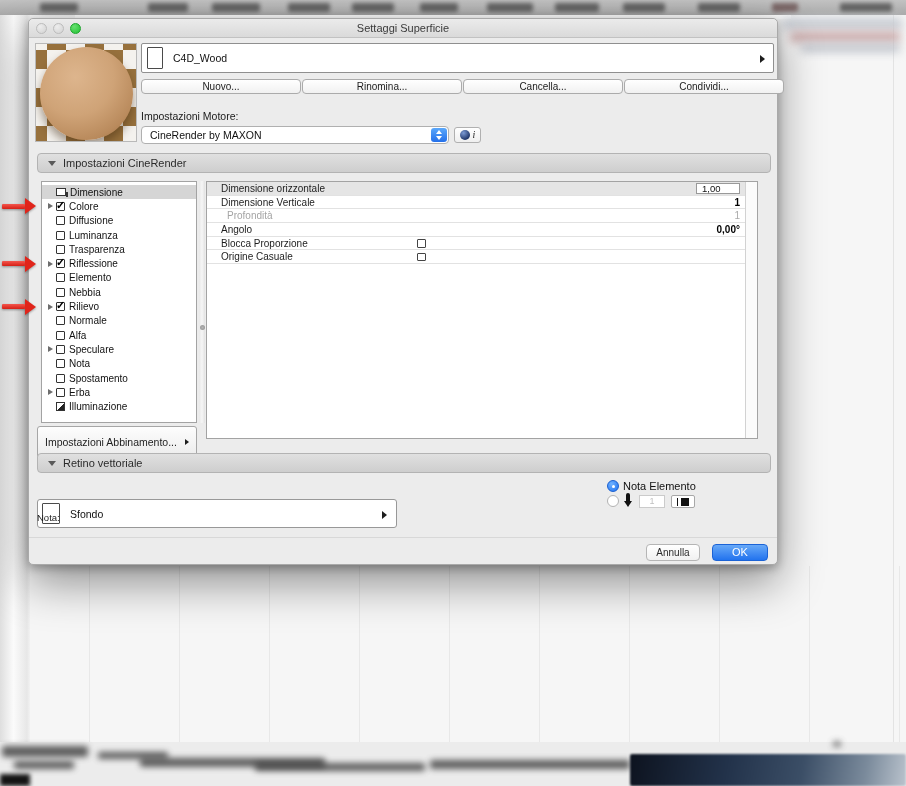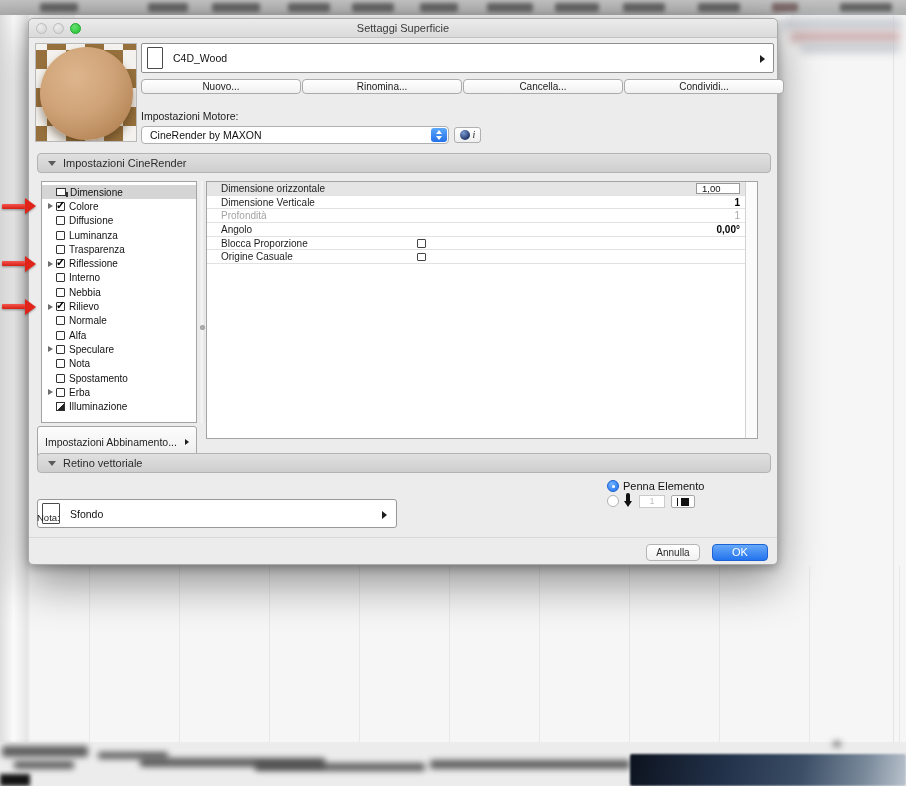--- a/index.html
+++ b/index.html
@@ -93,21 +93,21 @@
   .splitter{position:absolute;left:170px;top:162px;width:6px;height:242px;background:linear-gradient(90deg,#e8e8e8,#f6f6f6,#e2e2e2);}
   .splitter::after{content:"";position:absolute;left:0.5px;top:144px;width:5px;height:5px;border-radius:50%;
     background:radial-gradient(#b5b5b5,#8f8f8f);}
 
   
   .panel{position:absolute;left:177px;top:162px;width:552px;height:258px;background:#fff;border:1px solid #a3a3a3;}
   .panel::after{content:"";position:absolute;top:0;right:0;bottom:0;width:11px;background:#fbfbfb;border-left:1px solid #d2d2d2;}
   .prow{position:relative;display:flex;align-items:center;height:13.7px;padding:0 17px 0 14px;border-bottom:1px solid #e2e2e2;}
   .prow.sel{background:#e5e5e5;}
   .plabel{font-size:10px;color:#1d1d1d;white-space:nowrap;}
-  .prow.disabled .plabel{color:#a4a4a4;}
+  .prow.disabled .plabel{color:#a4a4a4;margin-left:6px;}
   .pvalue{margin-left:auto;font-size:10px;color:#000;font-weight:bold;}
   .prow.disabled .pvalue{color:#aaa;font-weight:normal;}
   .pinput{margin-left:auto;width:44px;height:11.5px;border:1px solid #999;background:#fff;font-size:9.5px;color:#111;
     display:flex;align-items:center;padding-left:5px;}
   .pcheck{position:absolute;left:210px;top:2.5px;width:8.5px;height:8.5px;border:1.2px solid #444;background:#fff;border-radius:1px;}
 
   
   .matchbtn{position:absolute;left:8px;top:407px;width:160px;height:32px;background:linear-gradient(#fdfdfd,#ececec);
     border:1px solid #a6a6a6;border-radius:3px;display:flex;align-items:center;justify-content:space-between;
     padding:0 7px;font-size:10.5px;color:#1c1c1c;}
@@ -252,21 +252,21 @@
         </div>
         <div class="chrow">
           <span class="disc"></span>
           <span class="cbox checked"></span>
           <span class="clabel">Riflessione</span>
           <span class="red-arrow"></span>
         </div>
         <div class="chrow">
           <span class="disc" style="visibility: hidden;"></span>
           <span class="cbox"></span>
-          <span class="clabel">Interno</span>
+          <span class="clabel">Elemento</span>
         </div>
         <div class="chrow">
           <span class="disc" style="visibility: hidden;"></span>
           <span class="cbox"></span>
           <span class="clabel">Nebbia</span>
         </div>
         <div class="chrow">
           <span class="disc"></span>
           <span class="cbox checked"></span>
           <span class="clabel">Rilievo</span>
@@ -346,21 +346,21 @@
       <span class="txt">Retino vettoriale</span>
     </div>
 
     <div class="sfondo">
       <div class="swatch"></div>
       <span class="nm">Sfondo</span>
       <span class="tri-r"></span>
     </div>
 
     <div class="radio on" style="left:578px;top:461px"></div>
-    <div class="pen-label">Penna Elemento</div>
+    <div class="pen-label">Nota Elemento</div>
     <div class="radio off" style="left:578px;top:476px"></div>
     <div class="pen-icon"></div>
     <div class="pen-num">1</div>
     <div class="pen-color">
       <div class="bar"></div>
       <div class="sq"></div>
     </div>
 
     <div class="nota-t">Nota:</div>
 

